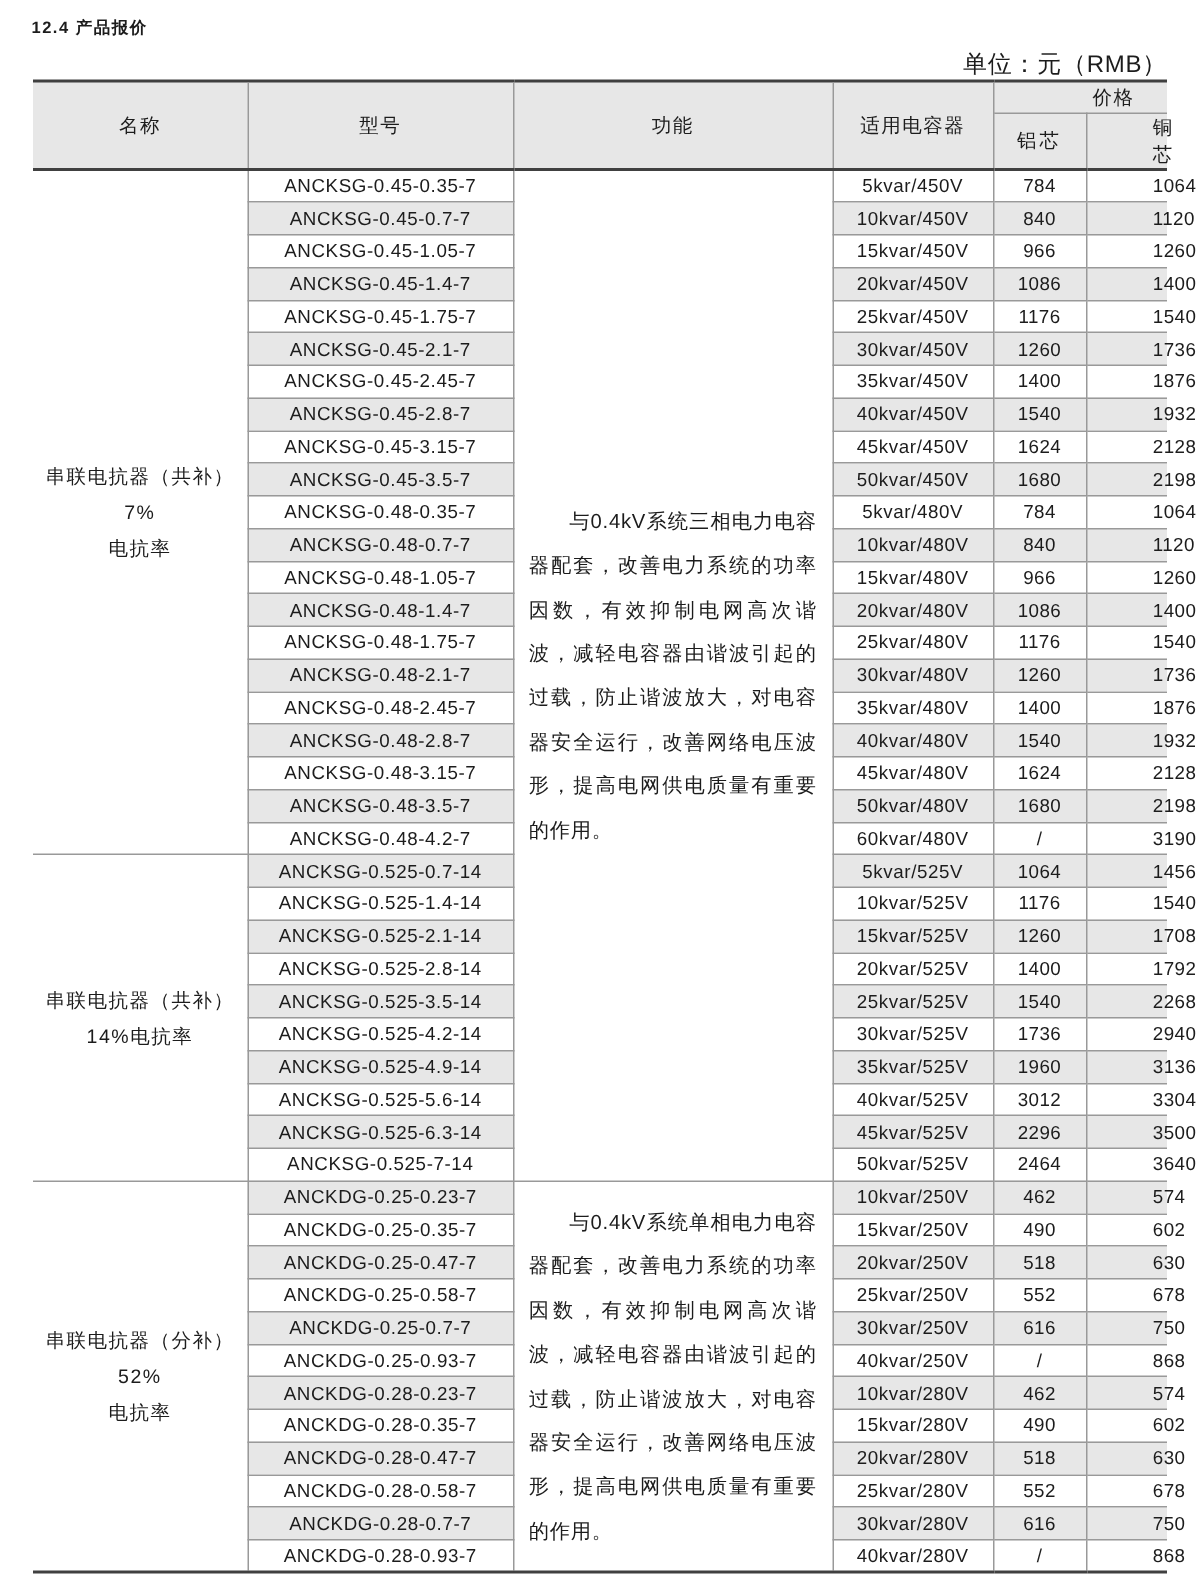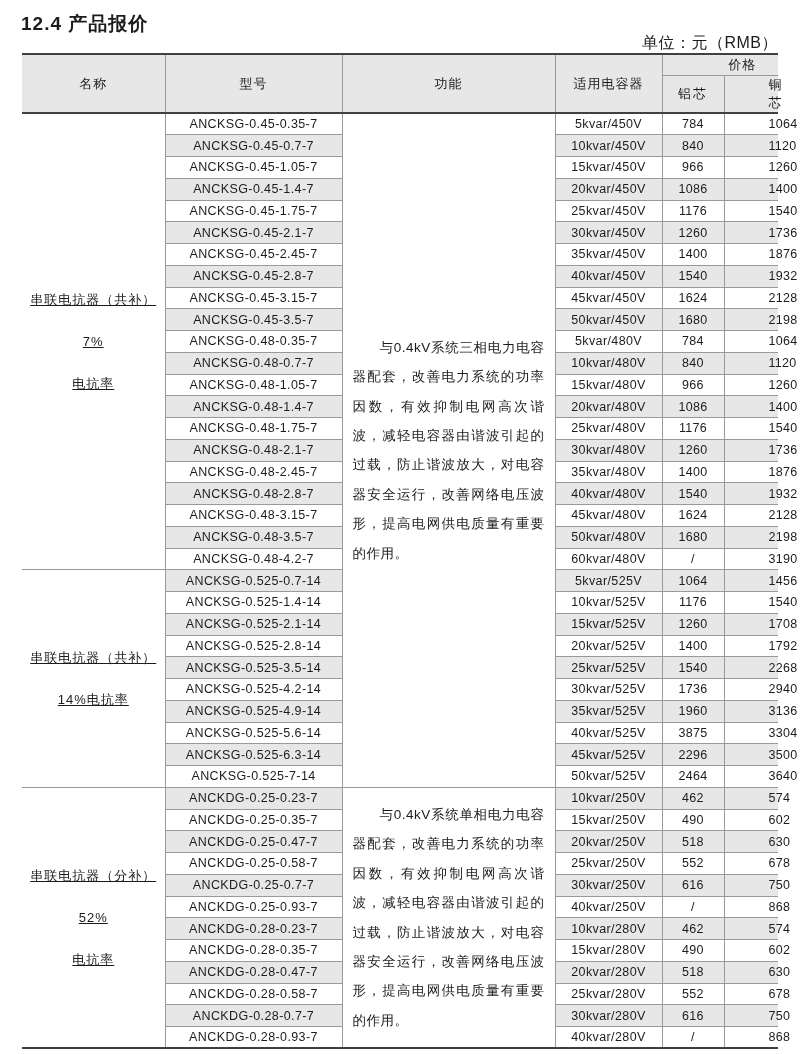--- a/index.html
+++ b/index.html
@@ -3,21 +3,21 @@
 <meta charset="utf-8">
 <style>
   html,body{margin:0;padding:0;}
   body{
     width:800px;height:1054px;background:#ffffff;position:relative;
     font-family:"Liberation Sans","DejaVu Sans",sans-serif;color:#1c1c1c;
     overflow:hidden;
   }
   .page-title{
     position:absolute;top:11px;left:21px;
-    font-size:19px;font-weight:bold;letter-spacing:1px;
+    font-size:11px;font-weight:bold;letter-spacing:1px;
   }
   .unit-note{
     position:absolute;top:33px;right:22px;font-size:16px;letter-spacing:0.5px;
   }
   table.price-table{
     position:absolute;top:53px;left:22px;width:756px;
     border-collapse:collapse;table-layout:fixed;
   }
   th,td{
     border:1px solid #999;padding:0;margin:0;
@@ -33,21 +33,21 @@
   .edge-l{border-left:none !important;text-align:center;}
   .edge-r{border-right:none !important;padding-left:44px;}
   tbody tr{height:21.76px;}
   tbody td{font-size:12.5px;background:#ffffff;}
   tbody tr:nth-child(even) td.stripe{background:#e7e7e7;}
   td.c-model,td.c-cap{letter-spacing:0.4px;}
   td.c-al,td.c-cu{letter-spacing:0.3px;}
   td.c-name{
     font-size:13px;letter-spacing:1px;background:#ffffff;border-left:none;
   }
-  td.c-name .name-line{line-height:42px;text-decoration:underline;}
+  td.c-name .name-line{line-height:24px;}
   td.c-func{background:#ffffff;padding:10px 10px;margin-top:40px;}
   .func-text{
     margin:0;font-size:13.5px;line-height:2.18;
     text-align:justify;text-indent:2em;letter-spacing:0.5px;
   }
   td.bottom-thick{border-bottom:2px solid #404040;}
 </style>
 </head>
 <body>
 
@@ -252,21 +252,21 @@
       </tr>
       <tr>
         <td class="c-model stripe">ANCKSG-0.525-4.9-14</td>
         <td class="c-cap stripe">35kvar/525V</td>
         <td class="c-al stripe">1960</td>
         <td class="c-cu stripe edge-r">3136</td>
       </tr>
       <tr>
         <td class="c-model stripe">ANCKSG-0.525-5.6-14</td>
         <td class="c-cap stripe">40kvar/525V</td>
-        <td class="c-al stripe">3875</td>
+        <td class="c-al stripe">3012</td>
         <td class="c-cu stripe edge-r">3304</td>
       </tr>
       <tr>
         <td class="c-model stripe">ANCKSG-0.525-6.3-14</td>
         <td class="c-cap stripe">45kvar/525V</td>
         <td class="c-al stripe">2296</td>
         <td class="c-cu stripe edge-r">3500</td>
       </tr>
       <tr>
         <td class="c-model stripe">ANCKSG-0.525-7-14</td>

